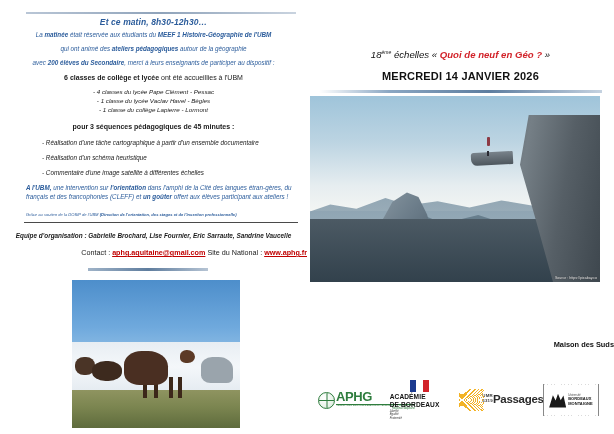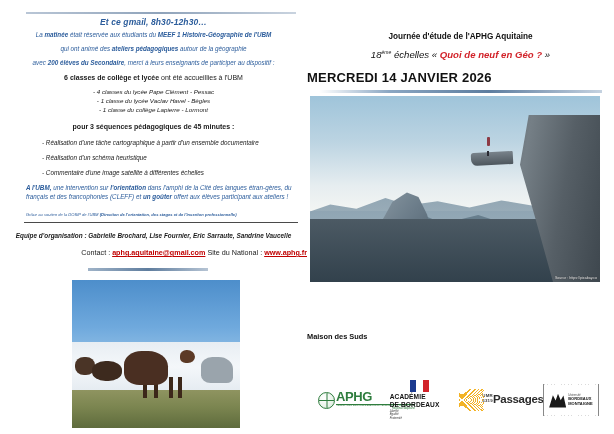--- a/index.html
+++ b/index.html
@@ -258,21 +258,22 @@
     color: #d2232a;
     font-weight: bold;
   }
   .r-h2 sup {
     font-size: 5px;
     font-style: italic;
   }
   .r-h3 {
     position: absolute;
     top: 70px; left: 0; width: 307px;
-    font-size: 13px;
+    text-align: center;
+    font-size: 11px;
     font-weight: bold;
     color: #111;
     letter-spacing: .2px;
     white-space: nowrap;
   }
   .r-rule {
     position: absolute;
     left: 12px; top: 90px;
     width: 283px; height: 3px;
     background: linear-gradient(to right, #ffffff, #8aa6c2 25%, #5d7d9f 60%, #c5d2e0 100%);
@@ -355,22 +356,22 @@
     top: 303px; left: 0; width: 307px;
     text-align: center;
     font-size: 16.5px;
     font-weight: bold;
     font-style: italic;
     color: #1f6fc0;
     white-space: nowrap;
   }
   .r-venue {
     position: absolute;
-    top: 332px; left: 0; width: 307px;
-    text-align: left;
+    top: 340px; left: 0; width: 307px;
+    text-align: right;
     font-size: 7.4px;
     font-weight: bold;
     color: #111;
     white-space: nowrap;
   }
 
   
   .logos {
     position: absolute;
     left: 312px; top: 374px;
@@ -481,21 +482,21 @@
 </style>
 </head>
 <body>
 
 <div class="page">
 
   <div class="left-col">
 
     <div class="rule-top"></div>
 
-    <div class="l-line l-title">Et ce gmail, 8h30-12h30…</div>
+    <div class="l-line l-title">Et ce matin, 8h30-12h30…</div>
 
     <div class="l-line l-sub1">
       <span>La </span><b>matinée</b><span> était réservée aux étudiants du </span><b>MEEF 1 Histoire-Géographie de l'UBM</b>
     </div>
 
     <div class="l-line l-sub2">
       <span>qui ont animé des </span><b>ateliers pédagogiques</b><span> autour de la géographie</span>
     </div>
 
     <div class="l-line l-sub3">
@@ -545,21 +546,20 @@
       <div class="cow-leg b"></div>
       <div class="cow-leg c"></div>
       <div class="cow-leg d"></div>
       <div class="cow-body"></div>
       <div class="cow-head"></div>
     </div>
   </div>
 
   <div class="right-col">
 
-    <div class="r-h1">Journée d'étude de l'APHG Aquitaine</div>
 
     <div class="r-h2">
       <span>18</span><sup>ème</sup><span> échelles « </span><span class="red">Quoi de neuf en Géo ?</span><span> »</span>
     </div>
 
     <div class="r-h3">MERCREDI 14 JANVIER 2026</div>
 
     <div class="r-rule"></div>
 
     <div class="r-venue">Maison des Suds</div>

